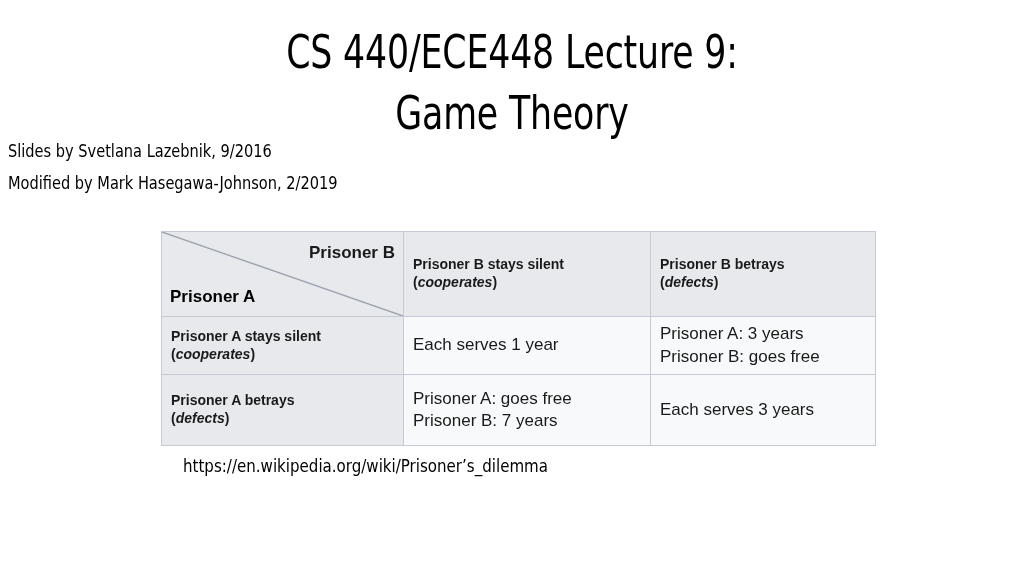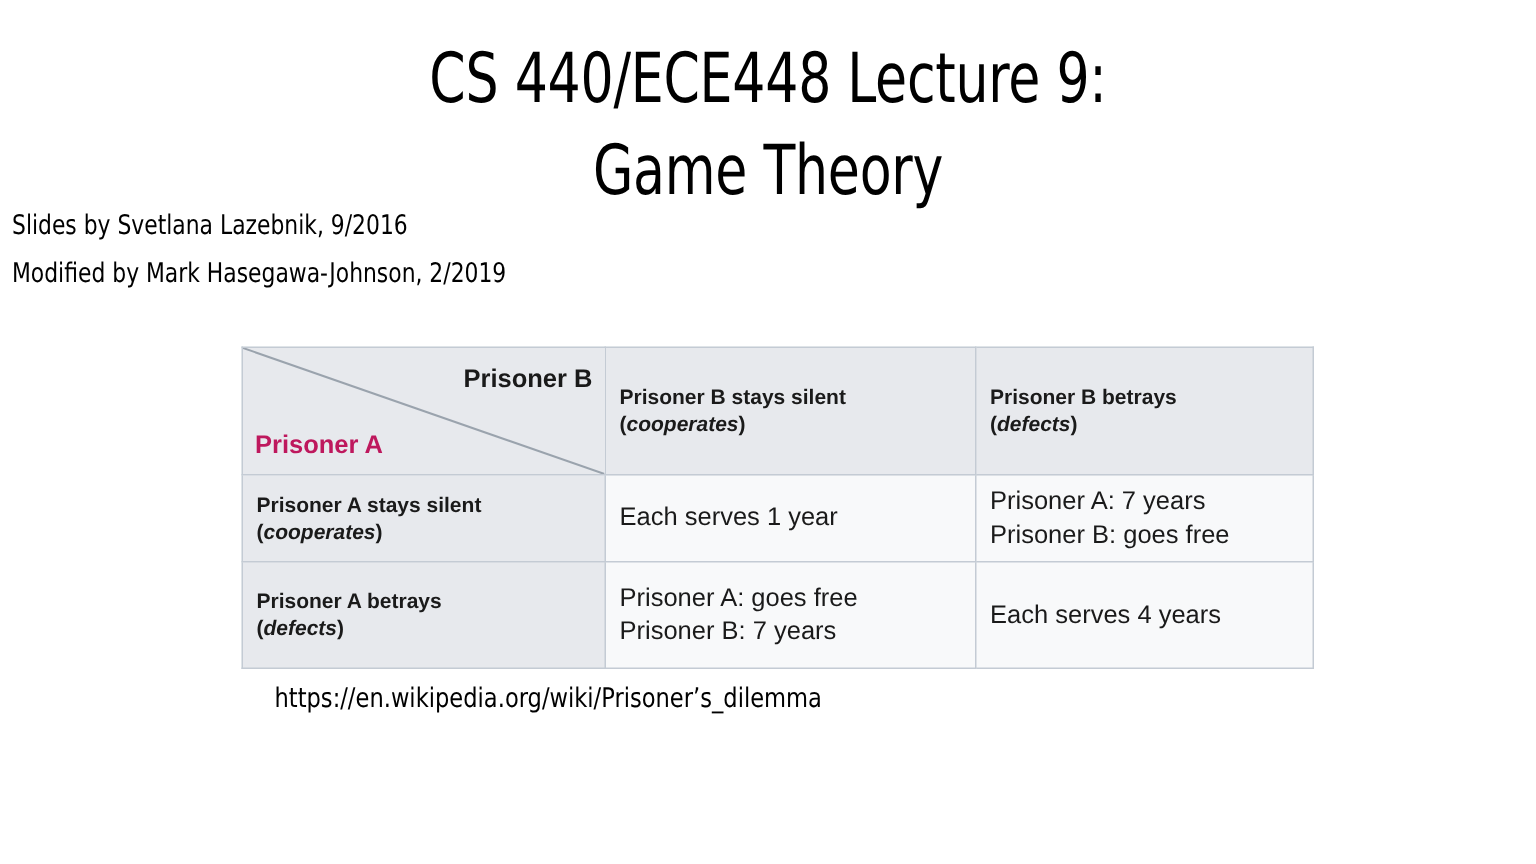--- a/index.html
+++ b/index.html
@@ -107,21 +107,21 @@
     font-weight: bold;
     font-size: 17px;
     color: #1a1a1a;
   }
   .corner-a {
     position: absolute;
     left: 8px;
     bottom: 9px;
     font-weight: bold;
     font-size: 17px;
-    color: #be185d;
+    color: #000000;
   }
 
   
   .source-caption {
     position: absolute;
     left: 183px;
     top: 455px;
     font-family: "DejaVu Sans Condensed", "Liberation Sans Narrow", "Liberation Sans", sans-serif;
     font-size: 18px;
     color: #000000;
@@ -161,34 +161,34 @@
 
     <tr style="height: 58px;">
       <td class="row-head-cell">
         <span>Prisoner A stays silent</span>
         <span class="paren-line">(<i>cooperates</i>)</span>
       </td>
       <td class="data-cell">
         <span class="paren-line">Each serves 1 year</span>
       </td>
       <td class="data-cell">
-        <span class="paren-line">Prisoner A: 7 years</span>
+        <span class="paren-line">Prisoner A: 3 years</span>
         <span class="paren-line">Prisoner B: goes free</span>
       </td>
     </tr>
 
     <tr style="height: 71px;">
       <td class="row-head-cell">
         <span>Prisoner A betrays</span>
         <span class="paren-line">(<i>defects</i>)</span>
       </td>
       <td class="data-cell">
         <span class="paren-line">Prisoner A: goes free</span>
         <span class="paren-line">Prisoner B: 7 years</span>
       </td>
       <td class="data-cell">
-        <span class="paren-line">Each serves 4 years</span>
+        <span class="paren-line">Each serves 3 years</span>
       </td>
     </tr>
   </tbody>
 </table>
 
 <div class="source-caption">https://en.wikipedia.org/wiki/Prisoner’s_dilemma</div>
 
 </body></html>

